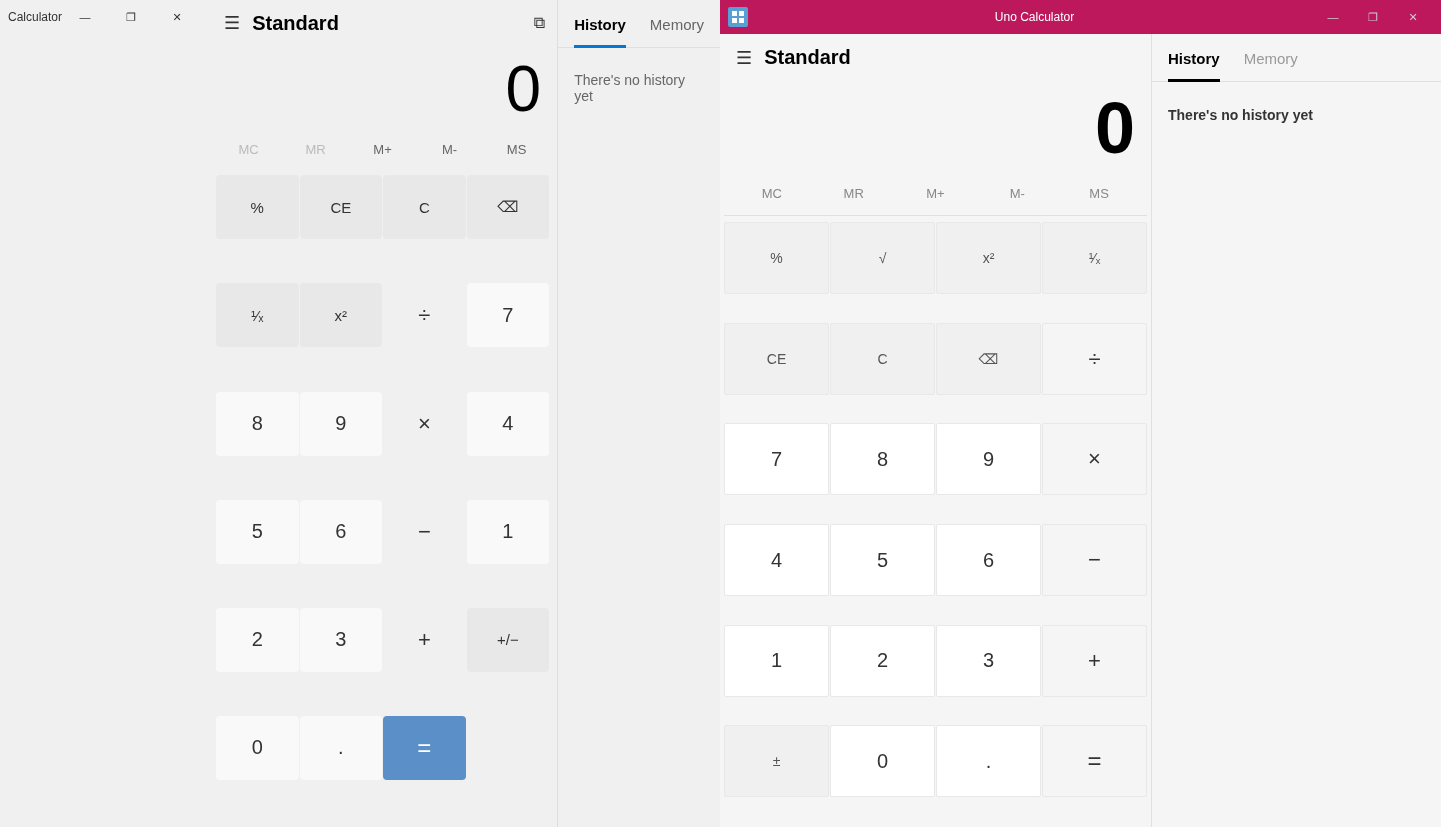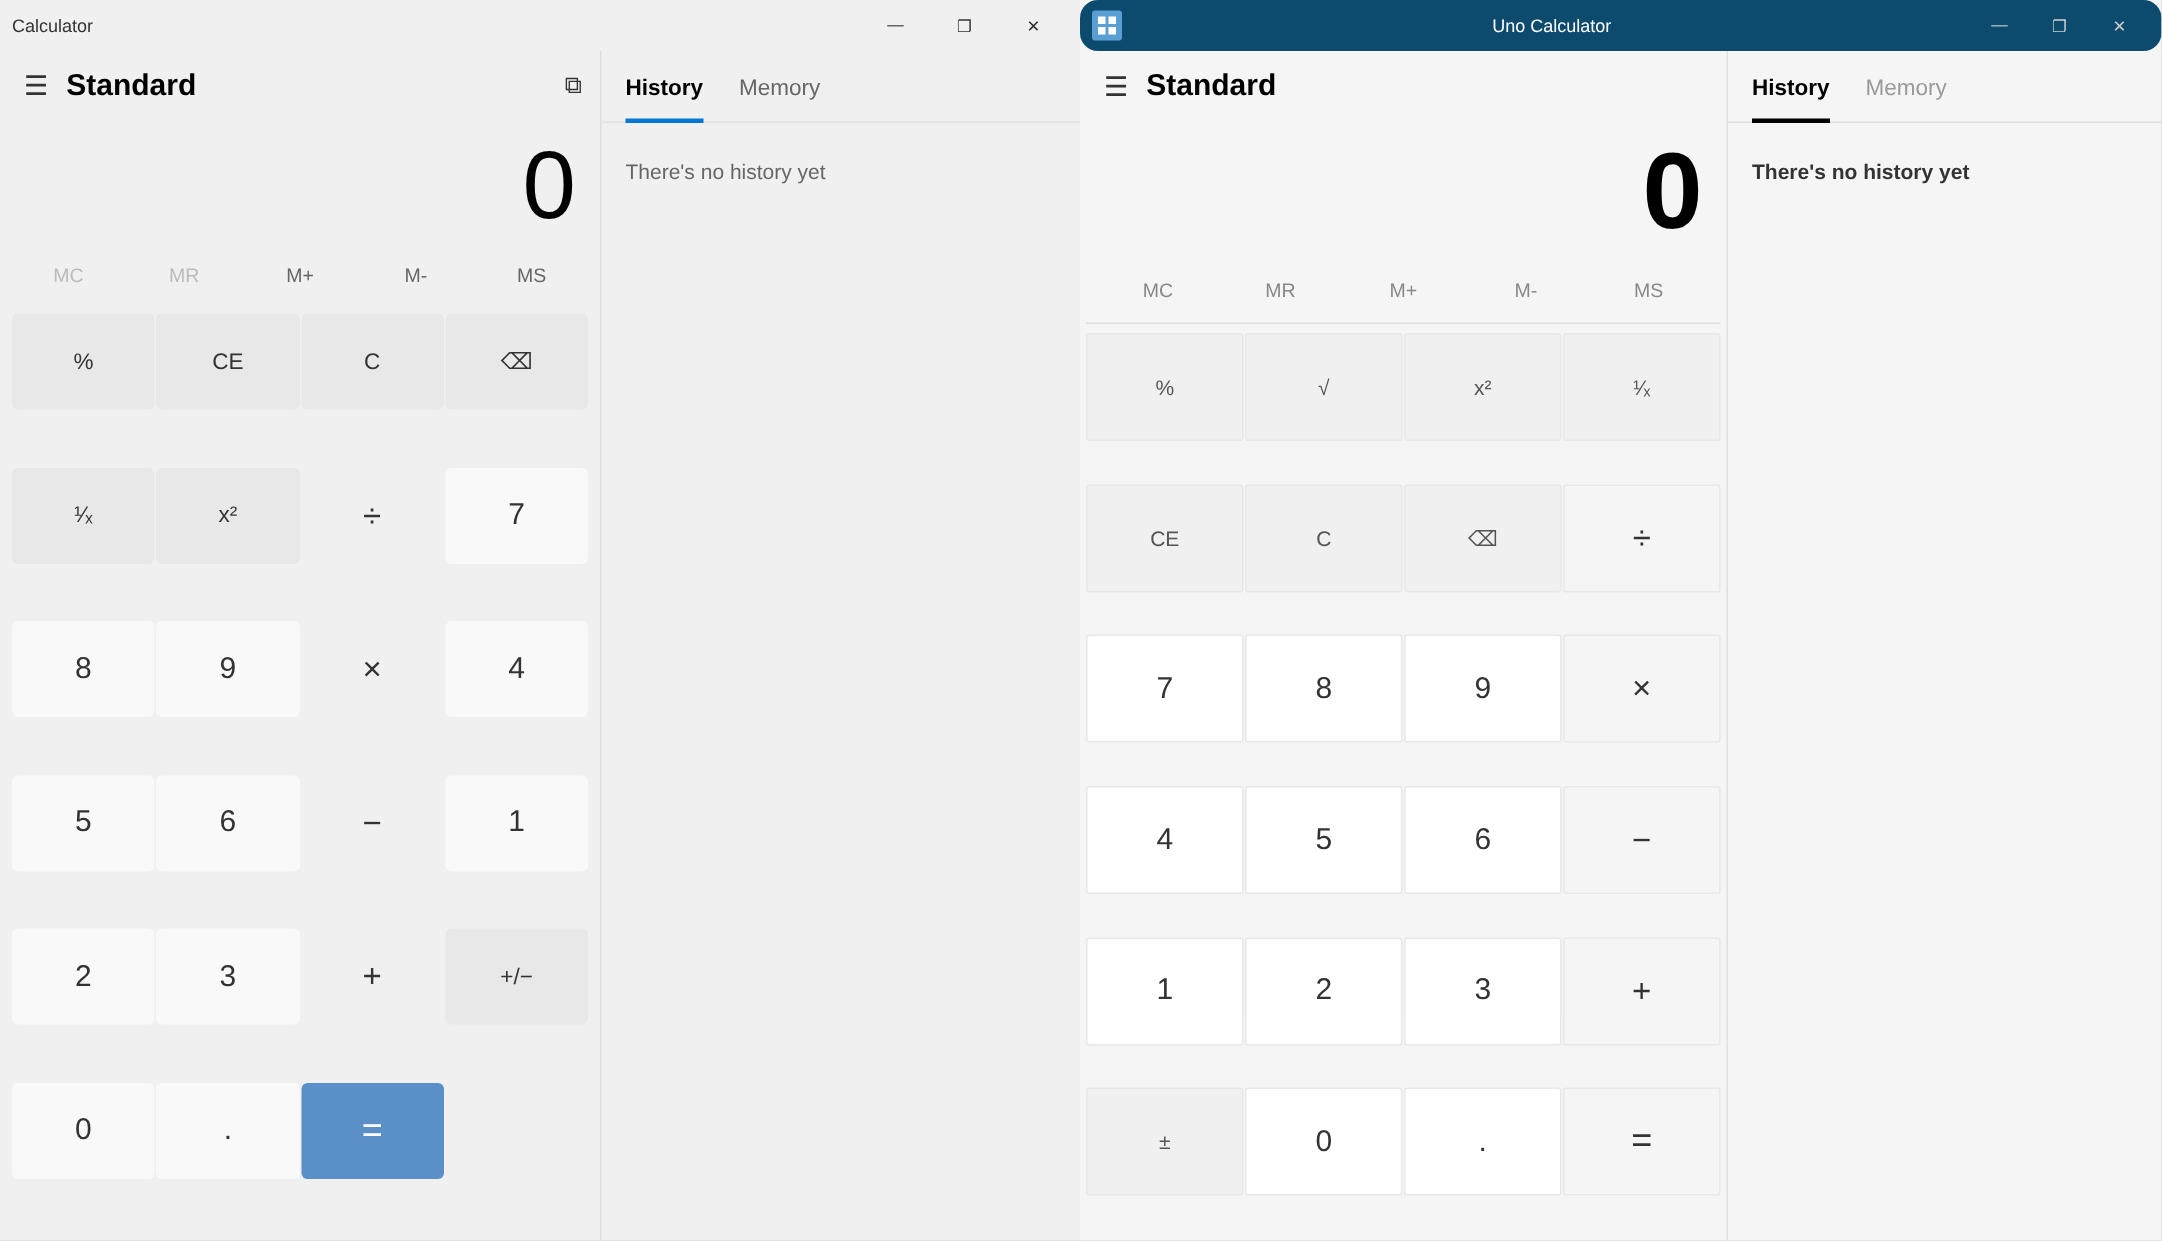--- a/index.html
+++ b/index.html
@@ -12,21 +12,21 @@
       height: 827px;
       overflow: hidden;
     }
 
     
     .calc-left {
       width: 720px;
       height: 827px;
       background: #f0f0f0;
       display: flex;
-      flex-direction: column;
+      flex-direction: row;
       position: relative;
     }
 
     .title-bar-left {
       background: #f0f0f0;
       display: flex;
       align-items: center;
       justify-content: space-between;
       padding: 6px 8px;
       height: 34px;
@@ -187,26 +187,25 @@
     
     .calc-right {
       width: 721px;
       height: 827px;
       background: #f5f5f5;
       display: flex;
       flex-direction: column;
     }
 
     .title-bar-right {
-      background: #0c4a6e;
+      background: #be185d;
       display: flex;
       align-items: center;
       height: 34px;
       padding: 0 8px;
-      border-radius: 12px;
     }
     .title-bar-right .app-icon {
       width: 20px;
       height: 20px;
       margin-right: 8px;
       background: #5a9fd4;
       border-radius: 2px;
       display: flex;
       align-items: center;
       justify-content: center;

